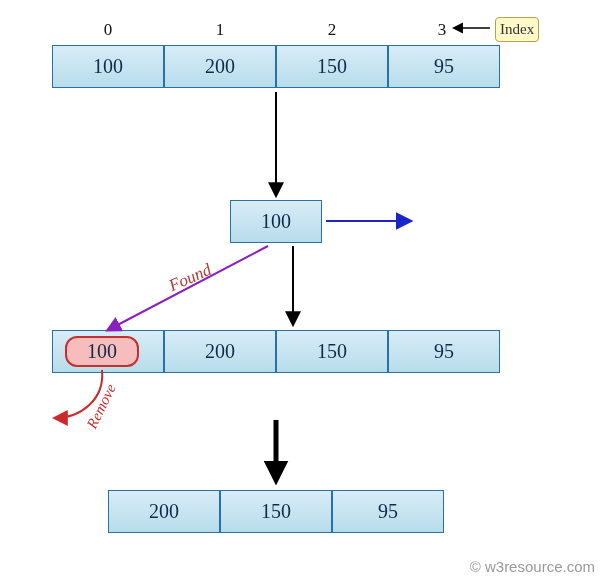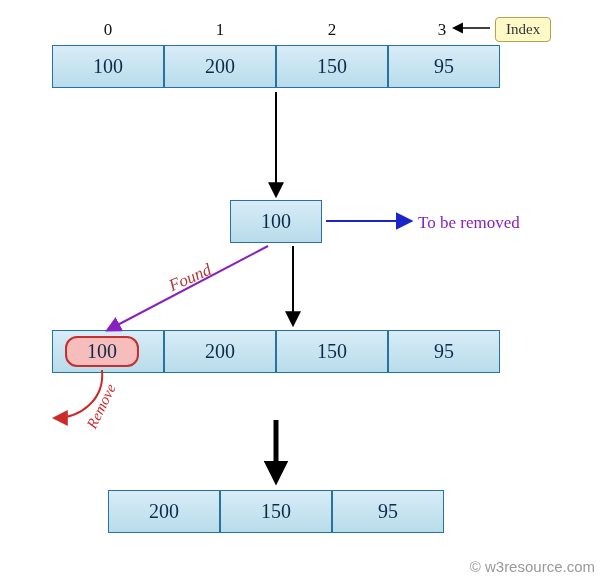--- a/index.html
+++ b/index.html
@@ -29,21 +29,21 @@
     position: absolute;
     font-size: 17px;
     color: #111;
     text-align: center;
   }
   .index-box {
     position: absolute;
     background: #fff9c8;
     border: 1px solid #b8a050;
     border-radius: 4px;
-    padding: 3px 10px;
+    padding: 3px 4px;
     font-size: 15px;
     color: #333;
   }
   .annot {
     position: absolute;
     font-size: 17px;
   }
   .highlight-pill {
     position: absolute;
     background: #f7bcbc;
@@ -78,21 +78,20 @@
 
   <div class="index-box" style="left:495px; top:17px;">Index</div>
 
   <div class="cell" style="left:52px;  top:45px; width:112px; height:43px;">100</div>
   <div class="cell" style="left:164px; top:45px; width:112px; height:43px;">200</div>
   <div class="cell" style="left:276px; top:45px; width:112px; height:43px;">150</div>
   <div class="cell" style="left:388px; top:45px; width:112px; height:43px;">95</div>
 
   <div class="cell" style="left:230px; top:200px; width:92px; height:43px;">100</div>
 
-  <div class="annot" style="left:418px; top:213px; color:#8a1fbf;">To be removed</div>
 
   <div class="cell" style="left:52px;  top:330px; width:112px; height:43px;"></div>
   <div class="cell" style="left:164px; top:330px; width:112px; height:43px;">200</div>
   <div class="cell" style="left:276px; top:330px; width:112px; height:43px;">150</div>
   <div class="cell" style="left:388px; top:330px; width:112px; height:43px;">95</div>
 
   <div class="highlight-pill" style="left:65px; top:336px; width:74px; height:31px;">100</div>
 
   <div class="annot" style="left:168px; top:268px; color:#b33838; transform:rotate(-24deg); font-style:italic;">Found</div>
   <div class="annot" style="left:78px; top:398px; color:#cc2a2a; transform:rotate(-64deg); font-style:italic; font-size:15px;">Remove</div>

